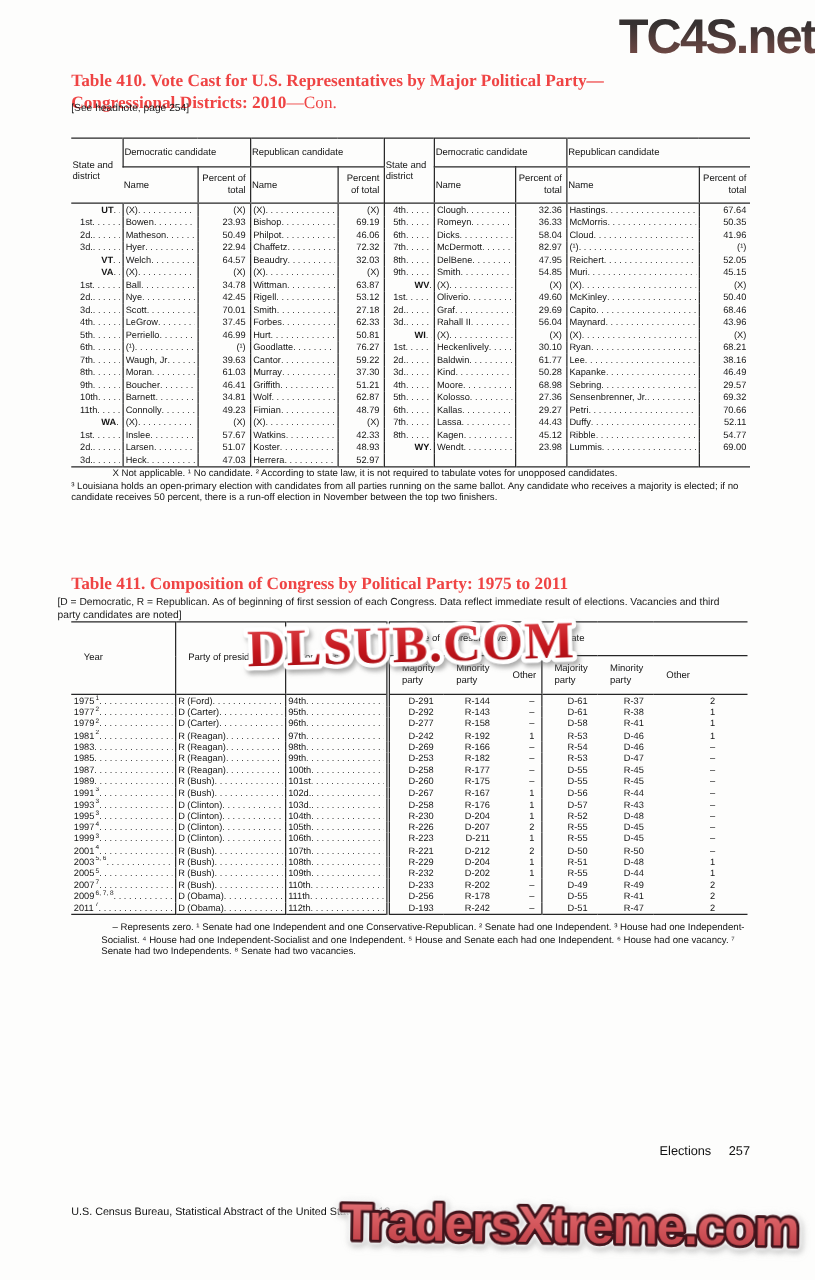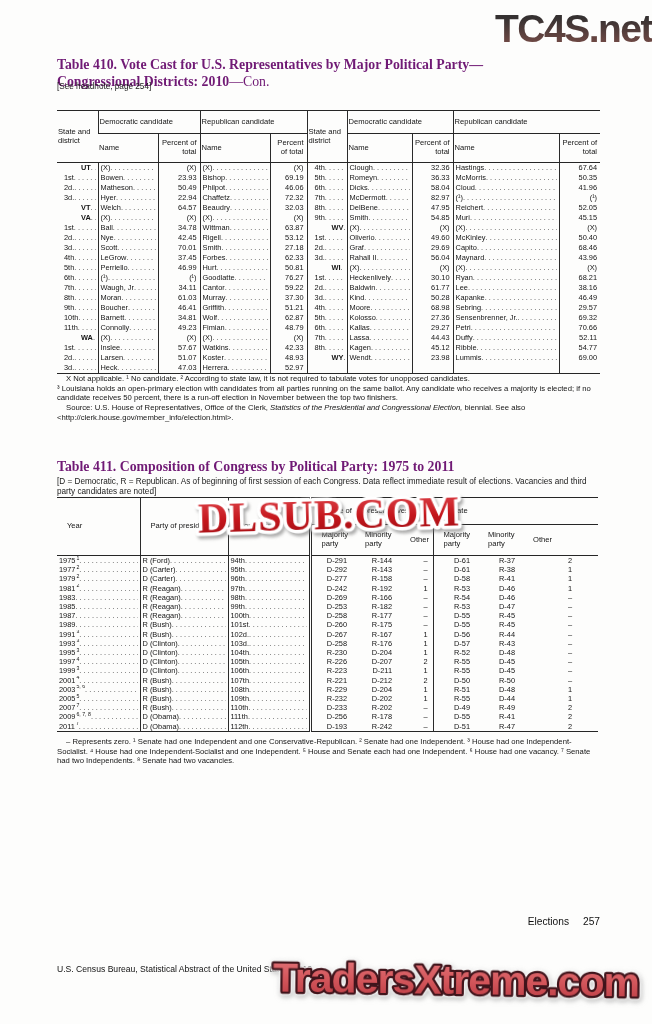--- a/index.html
+++ b/index.html
@@ -7,21 +7,21 @@
     position:relative;width:652px;height:1024px;overflow:hidden;
     background:#fdfdfc;color:#141414;
     font-family:"Liberation Sans","DejaVu Sans",sans-serif;
     -webkit-font-smoothing:antialiased;
   }
   .abs{position:absolute;}
 
   
   .tbl-title{
     font-family:"Liberation Serif","DejaVu Serif",serif;
-    font-weight:bold;font-size:13.8px;line-height:16.6px;color:#701a75;
+    font-weight:bold;font-size:13.8px;line-height:16.6px;color:#ef4444;
   }
   .tbl-title .con{font-weight:normal;}
   .headnote{font-size:8.2px;line-height:10px;color:#1a1a1a;}
 
   
   table{border-collapse:collapse;table-layout:fixed;}
   th,td{margin:0;padding:0 2px;overflow:hidden;white-space:nowrap;}
 
   
   #t410{left:57px;top:110px;width:543px;border-top:1.4px solid #262626;border-bottom:1.4px solid #262626;}
@@ -40,21 +40,21 @@
   .lc{display:flex;align-items:baseline;min-width:0;}
   .lc .tx{flex:0 0 auto;}
   .lc .tx.b{font-weight:bold;margin-left:22px;}
   .lc .tx.ind{padding-left:5px;}
   .lc .lead{flex:1 1 auto;overflow:hidden;white-space:nowrap;color:#2e2e2e;}
   .lc .lead::before{content:" .\00a0.\00a0.\00a0.\00a0.\00a0.\00a0.\00a0.\00a0.\00a0.\00a0.\00a0.\00a0.\00a0.\00a0.\00a0.\00a0.\00a0.\00a0.\00a0.\00a0.\00a0.\00a0.\00a0.\00a0.\00a0.\00a0.";}
 
   
   .fns{left:57px;width:545px;font-size:7.7px;line-height:9.7px;color:#141414;}
   .fns p{margin:0;white-space:normal;}
-  .fns p.ind{text-indent:9px;}
+  .fns p.ind{text-indent:9px;margin-left:24px;}
   .it{font-style:italic;}
 
   
   #t411{left:57px;top:497px;width:541px;border-top:1.4px solid #262626;border-bottom:1.4px solid #262626;}
   #t411 th{
     font-weight:normal;font-size:7.6px;line-height:8.8px;text-align:left;
     vertical-align:middle;white-space:normal;padding:1px 10px;
   }
   #t411 thead th{border-bottom:1px solid #262626;}
   #t411 tr.hr1 th{height:24px;}
@@ -645,21 +645,21 @@
             <span class="tx ind">7th</span>
             <span class="lead"></span>
           </div>
         </td>
         <td class="nm">
           <div class="lc">
             <span class="tx">Waugh, Jr</span>
             <span class="lead"></span>
           </div>
         </td>
-        <td class="pct">34.11</td>
+        <td class="pct">39.63</td>
         <td class="nm">
           <div class="lc">
             <span class="tx">Cantor</span>
             <span class="lead"></span>
           </div>
         </td>
         <td class="pct">59.22</td>
         <td class="dist">
           <div class="lc">
             <span class="tx ind">2d.</span>
@@ -1001,27 +1001,26 @@
         <td class="pct"></td>
         <td class="nm"></td>
         <td class="pct"></td>
       </tr>
     </tbody>
 </table>
 
 <div id="fn410" class="abs fns" style="top:374px;">
     <p class="fn ind"><span>X Not applicable. ¹ No candidate. ² According to state law, it is not required to tabulate votes for unopposed candidates.</span></p>
     <p class="fn"><span>³ Louisiana holds an open-primary election with candidates from all parties running on the same ballot. Any candidate who receives a majority is elected; if no candidate receives 50 percent, there is a run-off election in November between the top two finishers.</span></p>
-    <p class="fn ind"><span>Source: U.S. House of Representatives, Office of the Clerk, </span><span class="it">Statistics of the Presidential and Congressional Election,</span><span> biennial. See also &lt;http://clerk.house.gov/member_info/election.html&gt;.</span></p>
   </div>
 
 <div class="abs tbl-title" style="left:57px;top:459px;width:545px;">
   <span>Table 411. Composition of Congress by Political Party: 1975 to 2011</span>
 </div>
-<div class="abs headnote" style="left:57px;top:477px;width:541px;white-space:normal;">[D = Democratic, R = Republican. As of beginning of first session of each Congress. Data reflect immediate result of elections. Vacancies and third party candidates are noted]</div>
+<div class="abs headnote" style="left:46px;top:477px;width:541px;white-space:normal;">[D = Democratic, R = Republican. As of beginning of first session of each Congress. Data reflect immediate result of elections. Vacancies and third party candidates are noted]</div>
 
 <table id="t411" class="abs">
   <colgroup>
     <col style="width:83px">
       <col style="width:88px">
       <col style="width:82px">
     <col style="width:45px">
       <col style="width:45px">
       <col style="width:33px">
     <col style="width:45px">

